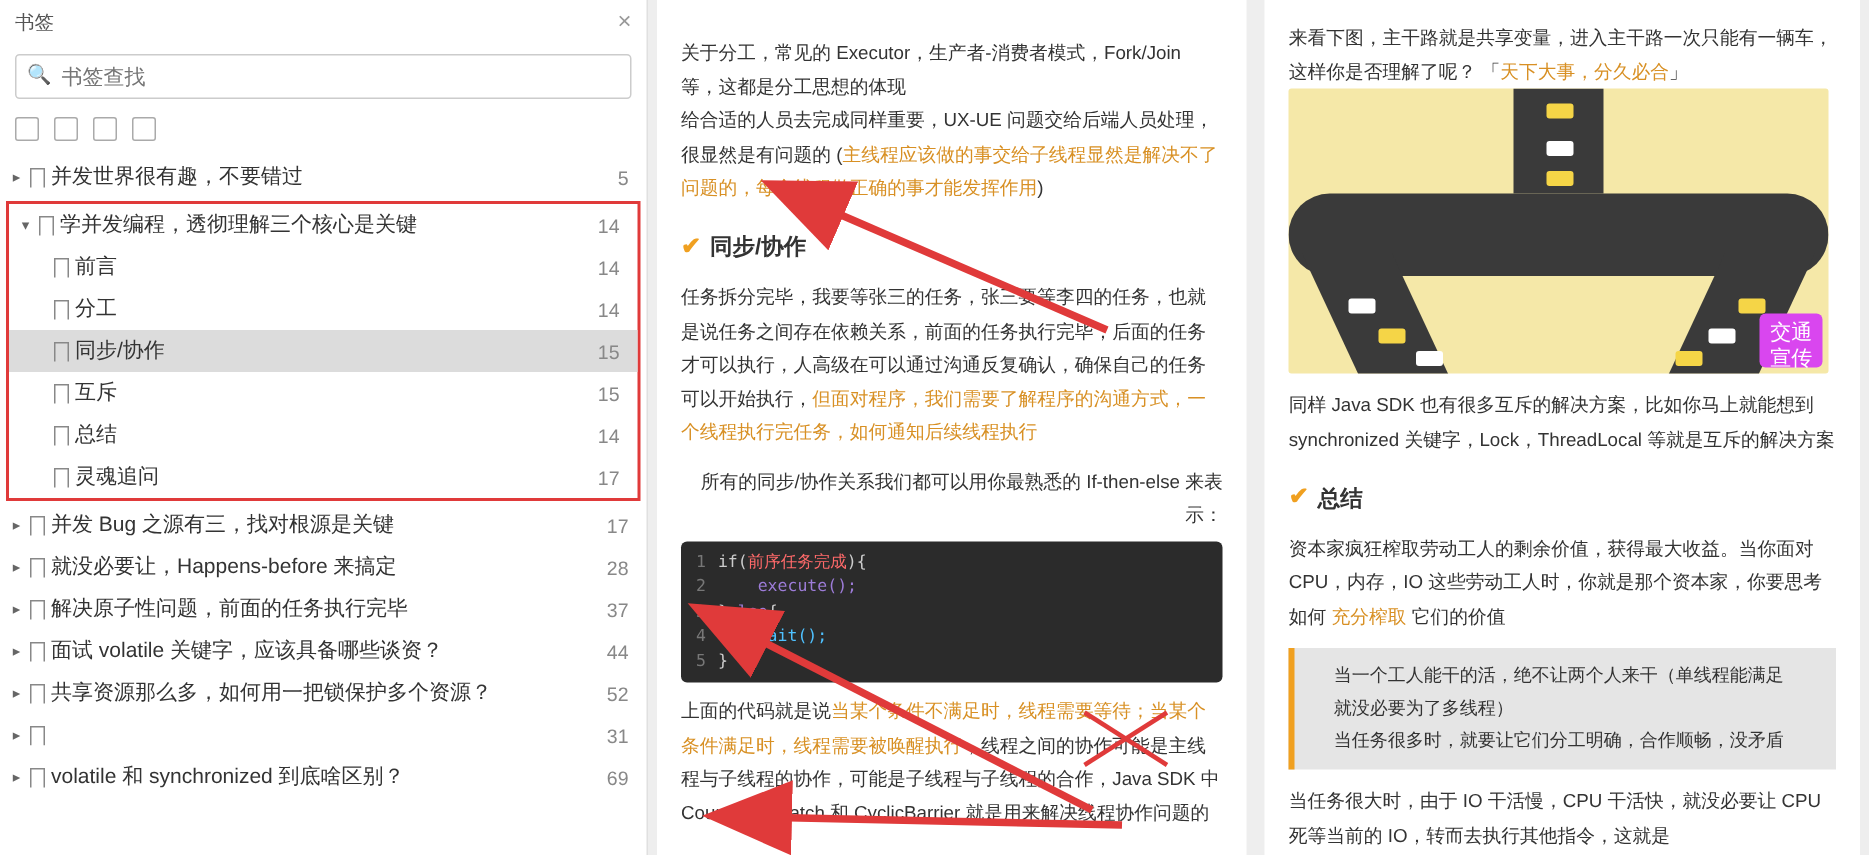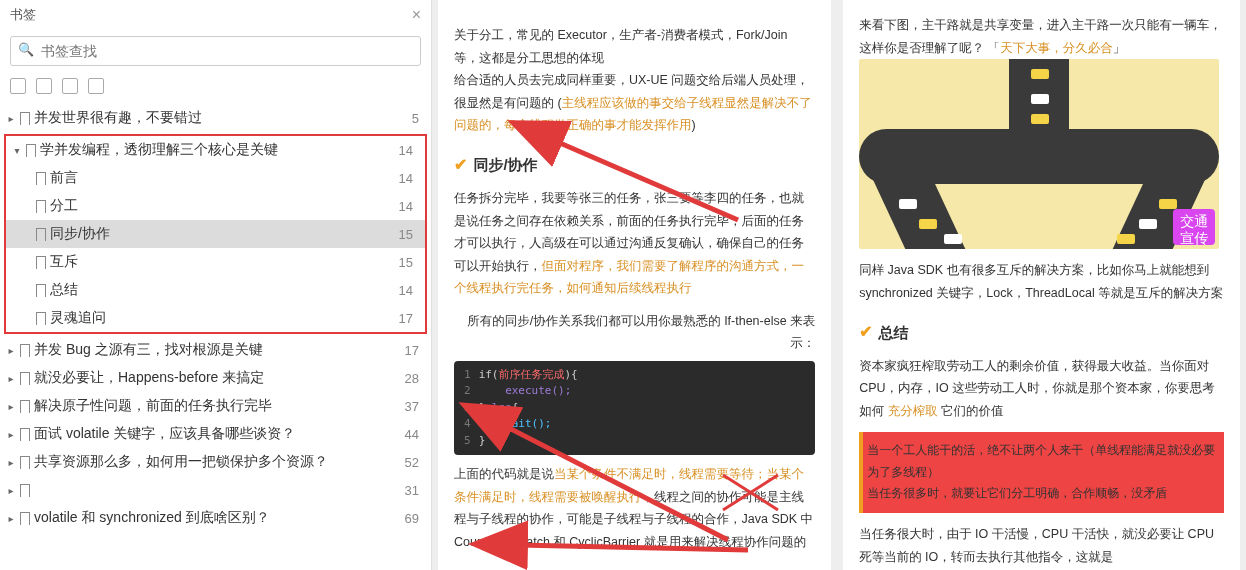--- a/index.html
+++ b/index.html
@@ -33,21 +33,21 @@
 .sec-head { display: flex; align-items: center; gap: 6px; margin: 14px 0 8px 0; font-size: 15px; font-weight: bold; color: #333; }
 .sec-head .chk { color: #f0a020; font-size: 16px; }
 .codebox { background: #2b2b2b; color: #ccc; border-radius: 4px; padding: 6px 10px; font-family: Consolas, monospace; font-size: 11px; line-height: 1.5; margin: 6px 0; }
 .codebox .num { color: #777; margin-right: 8px; }
 .codebox .kw1 { color: #ff6a6a; }
 .codebox .kw2 { color: #9d7cd8; }
 .codebox .kw3 { color: #4fc1ff; }
 .road-img { width: 360px; height: 190px; background: #f5e8a8; border-radius: 2px; position: relative; overflow: hidden; margin-bottom: 10px; }
 .road-img .rd { position: absolute; background: #3a3a3a; }
 .road-img .car { position: absolute; width: 18px; height: 10px; border-radius: 2px; }
-.quote-box { border-left: 4px solid #f0a020; background: #ef4444; padding: 8px 4px; margin: 10px 0; font-size: 12px; }
+.quote-box { border-left: 4px solid #f0a020; background: #e5e5e5; padding: 8px 26px; margin: 10px 0; font-size: 12px; }
 svg.arrws { position: absolute; top: 0; left: 0; pointer-events: none; }
 </style>
 </head>
 <body>
 
 <div class="sidebar">
   <div class="sidebar-header">
     <span class="sidebar-title">书签</span>
     <span class="close-x">×</span>
   </div>

